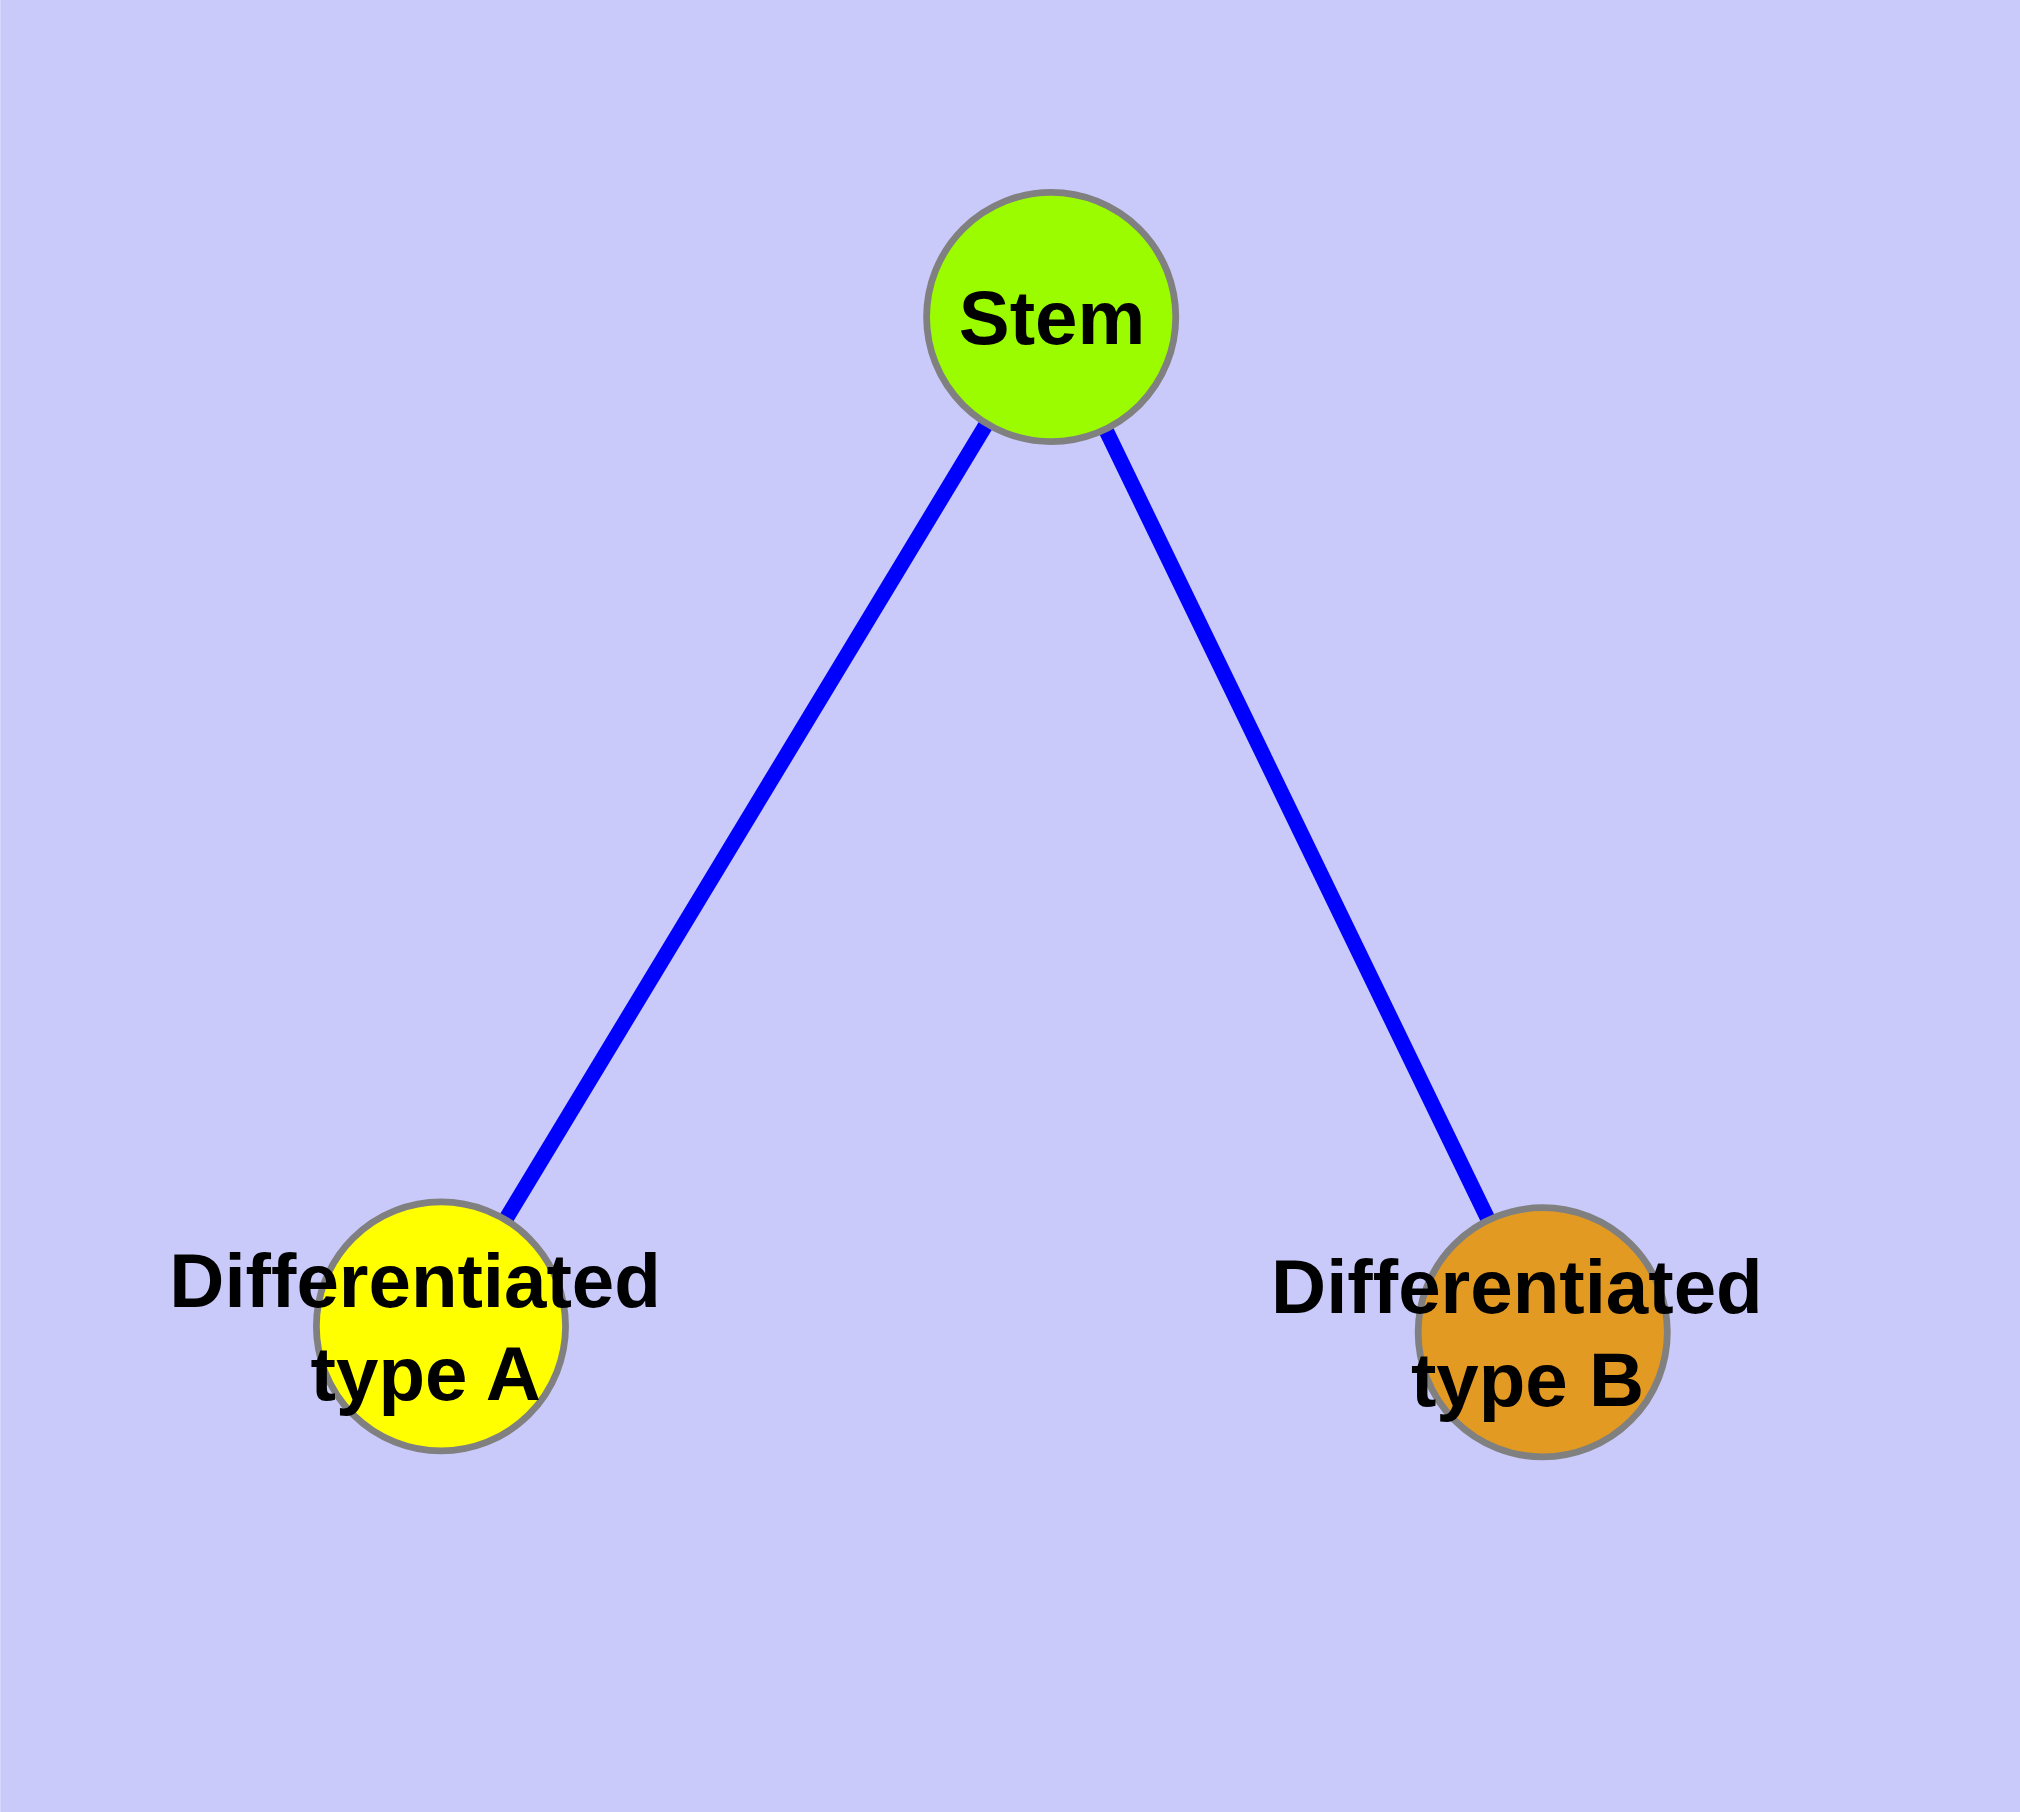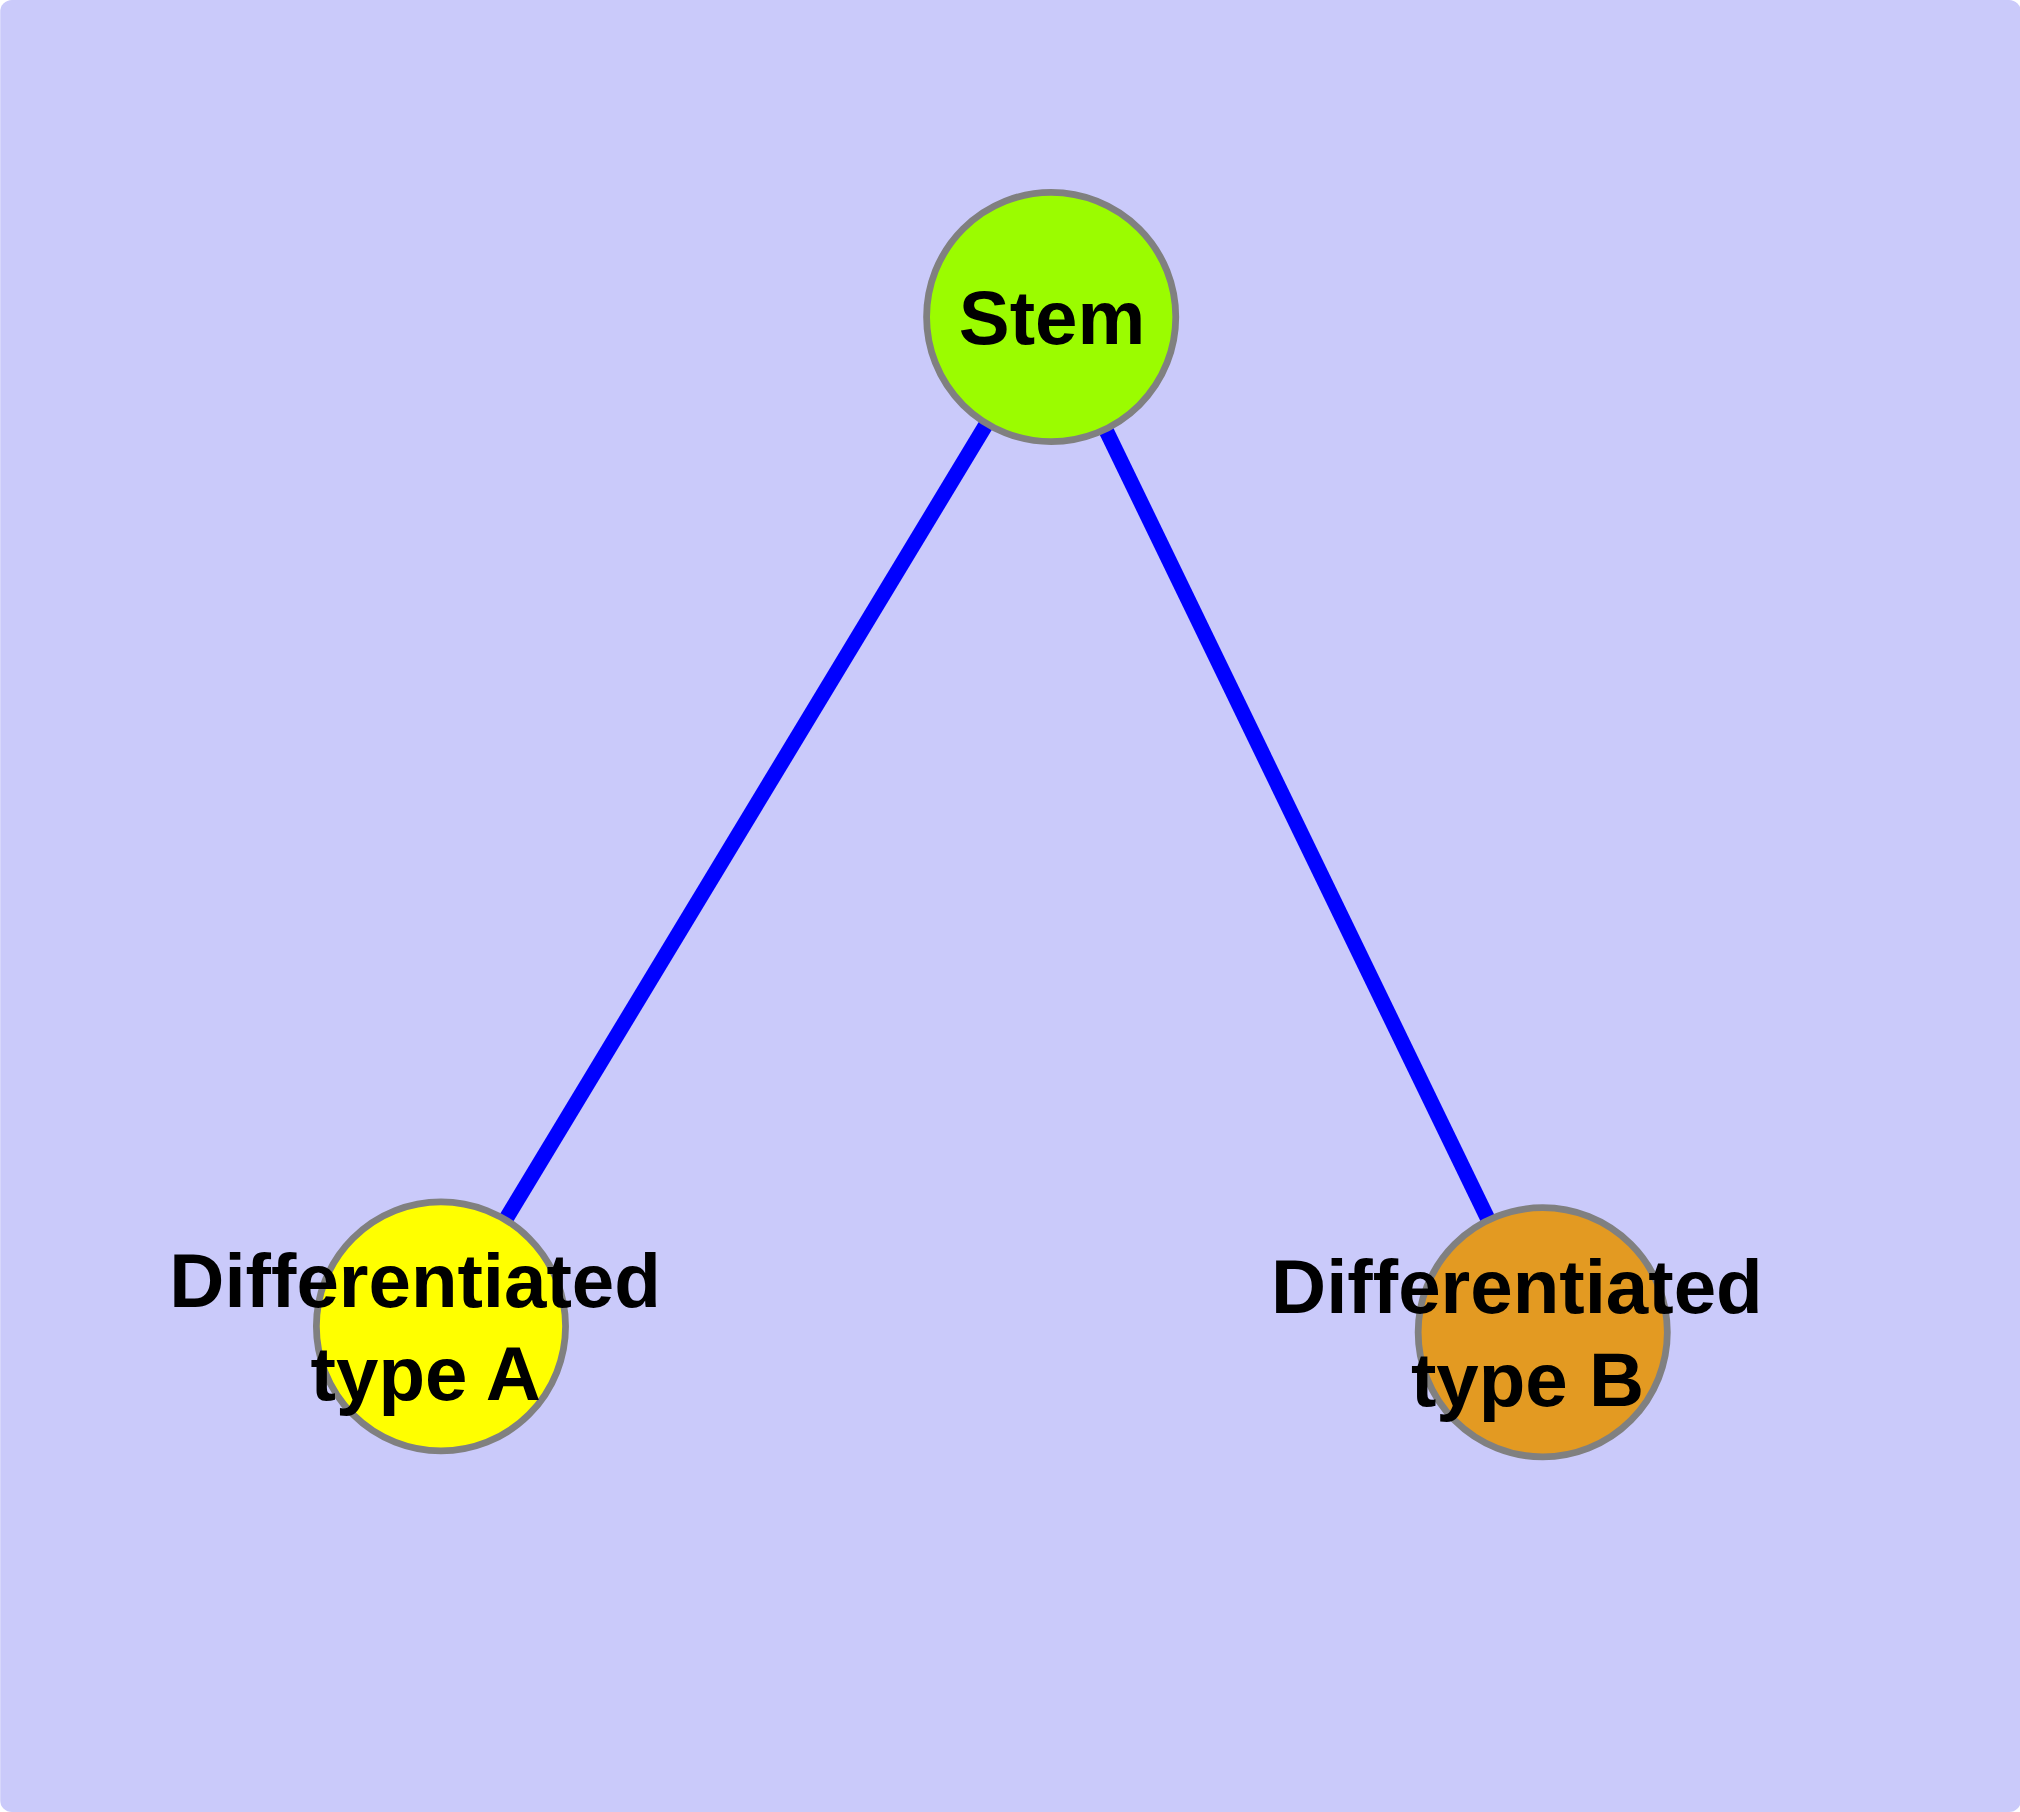--- a/index.html
+++ b/index.html
@@ -4,21 +4,20 @@
 <style>
   html, body {
     margin: 0;
     padding: 0;
   }
   .stage {
     position: relative;
     width: 2021px;
     height: 1812px;
     overflow: hidden;
-    border-radius: 12px;
   }
   .stage svg {
     display: block;
     width: 2021px;
     height: 1812px;
   }
   .node-label {
     font-family: "Liberation Sans", sans-serif;
     font-weight: 700;
     font-size: 90px;

